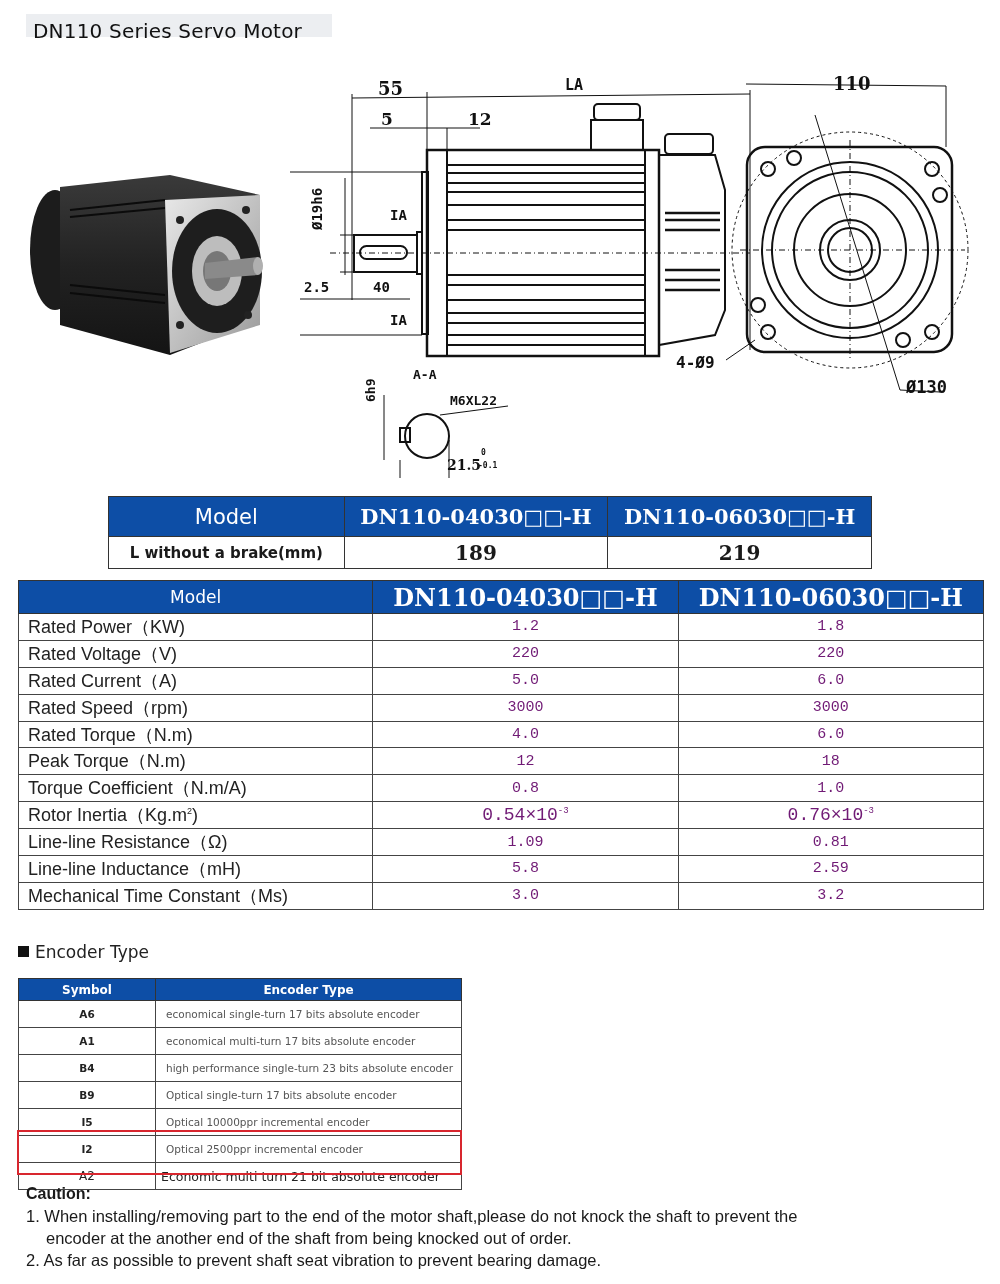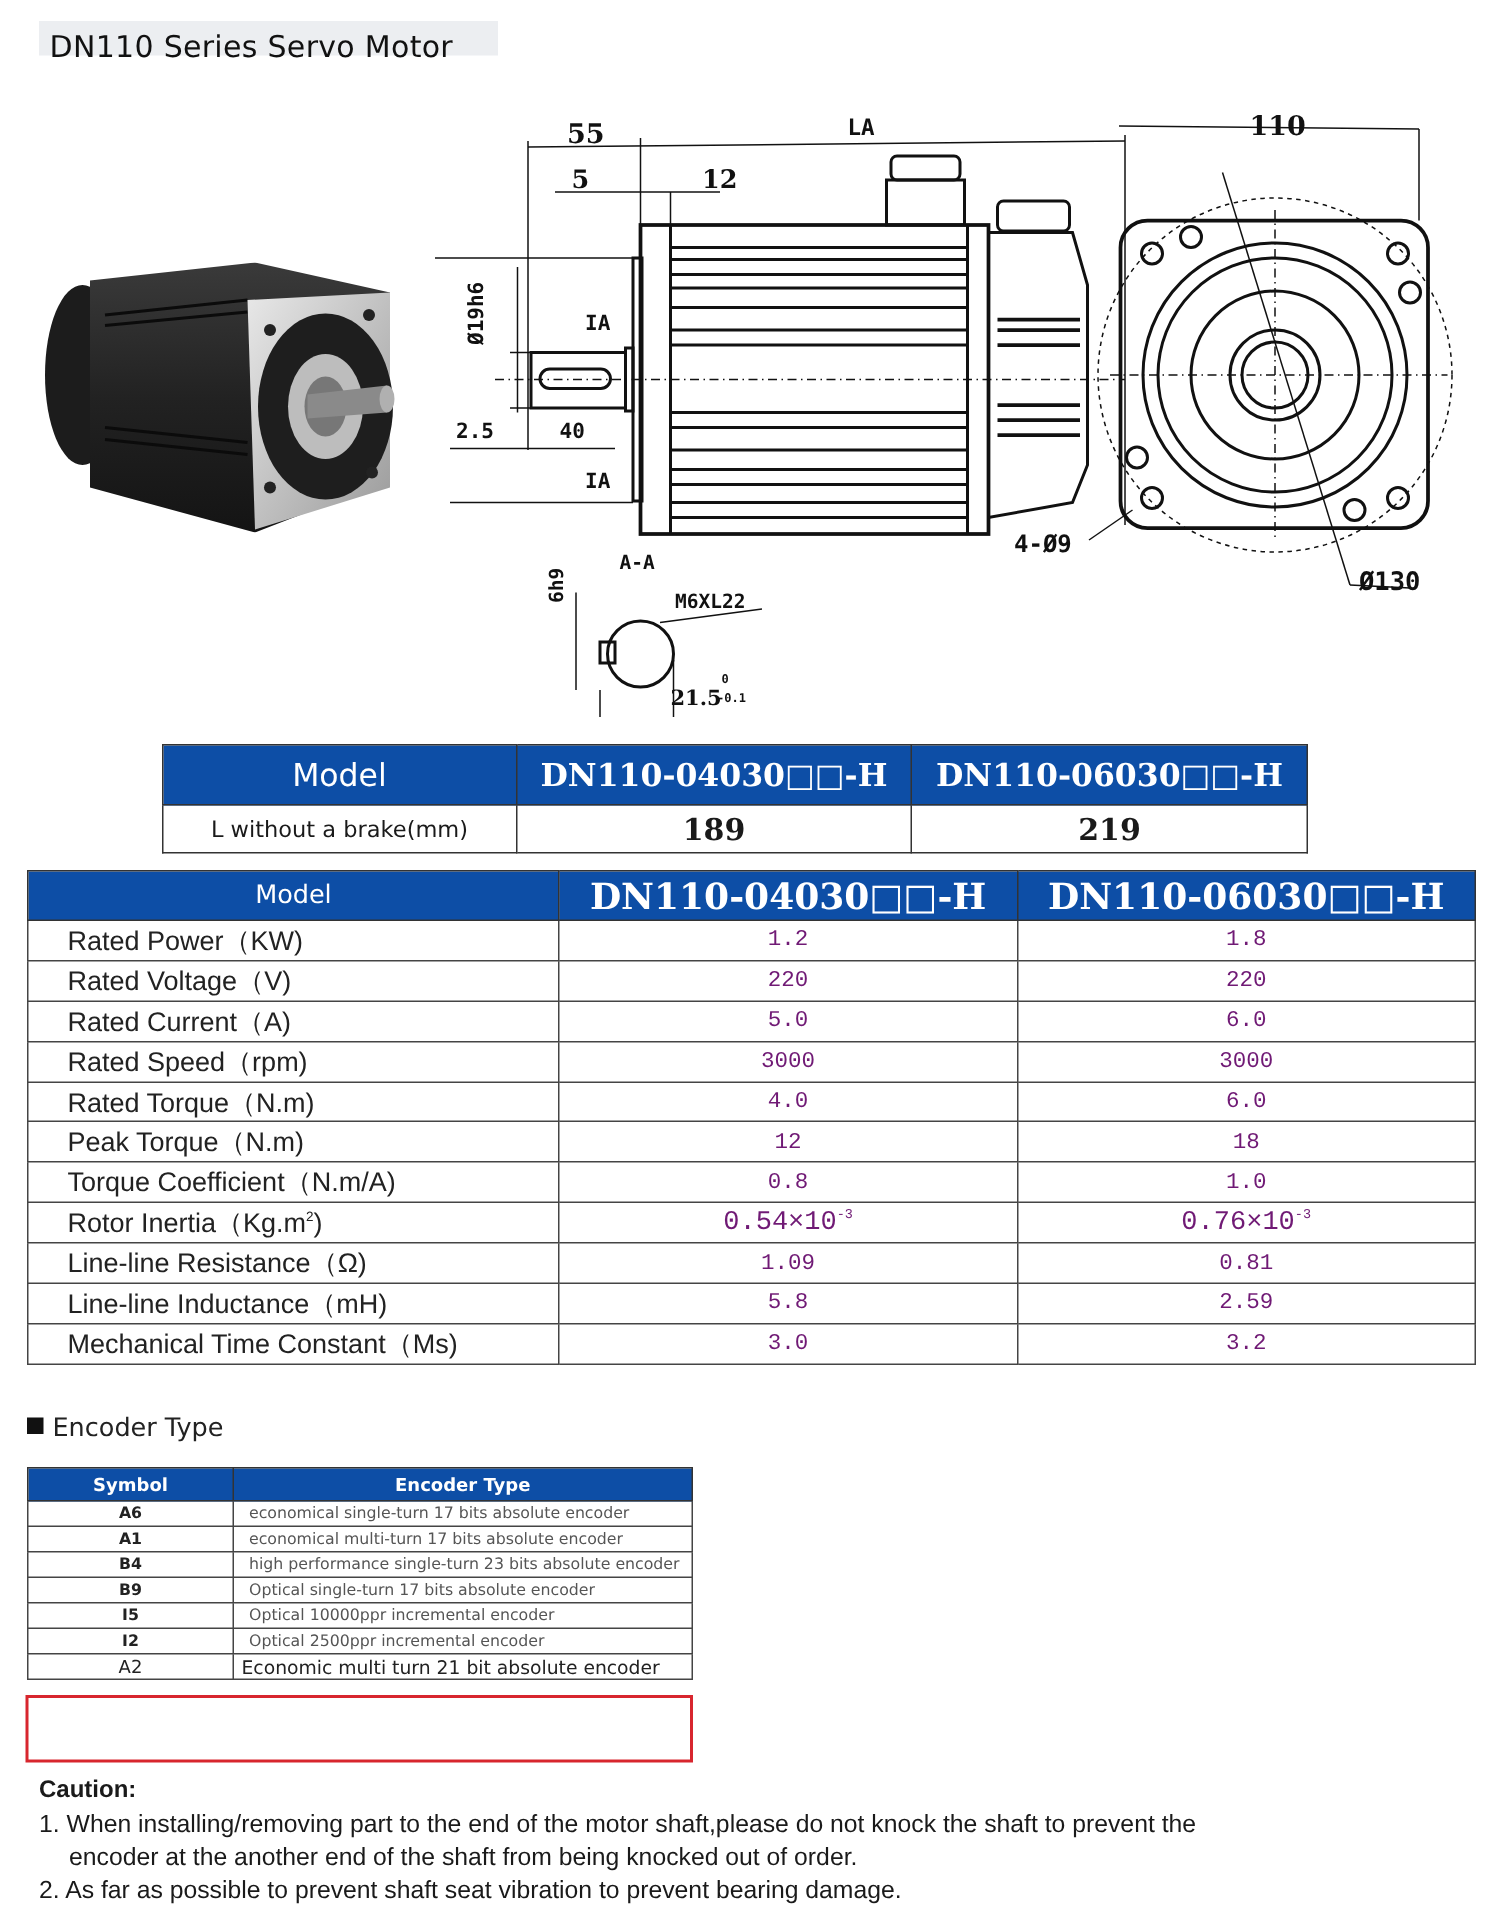--- a/index.html
+++ b/index.html
@@ -13,39 +13,39 @@
   .dim { font-family: "DejaVu Sans Mono", monospace; font-weight: bold; fill: #111; }
   .dimserif { font-family: "DejaVu Serif", serif; font-weight: bold; fill: #111; }
 
   
   table { border-collapse: collapse; }
   .size-table { position: absolute; left: 108px; top: 496px; width: 764px; }
   .size-table td, .size-table th { border: 1.5px solid #333; text-align: center; }
   .size-table th { background: #0d4ea6; color: #fff; height: 40px; font-weight: normal; }
   .size-table th.lbl { font-family: "DejaVu Sans", sans-serif; font-size: 21px; width: 236px; }
   .size-table th.model { font-family: "DejaVu Serif", serif; font-weight: bold; font-size: 21px; width: 264px; }
-  .size-table td { height: 32px; }
+  .size-table td { height: 32px; font-weight: bold; }
   .size-table td.lbl { font-size: 15px; font-family: "DejaVu Sans", sans-serif; }
   .size-table td.val { font-family: "DejaVu Serif", serif; font-weight: bold; font-size: 20px; }
 
   .spec-table { position: absolute; left: 18px; top: 580px; width: 966px; }
   .spec-table th { background: #0d4ea6; color: #fff; height: 33px; font-weight: normal; border: 1.5px solid #333; }
   .spec-table th.lbl { font-family: "DejaVu Sans", sans-serif; font-size: 17px; width: 348px; }
   .spec-table th.model { font-family: "DejaVu Serif", serif; font-weight: bold; font-size: 24px; width: 300px; }
   .spec-table td { border: 1.5px solid #444; height: 26.9px; font-size: 17px; }
-  .spec-table td.lbl { text-align: left; padding-left: 26px; font-family: "Liberation Sans", sans-serif; font-size: 18px; color: #222; }
+  .spec-table td.lbl { text-align: left; padding-left: 9px; font-family: "Liberation Sans", sans-serif; font-size: 18px; color: #222; }
   .spec-table td.val { text-align: center; font-family: Liberation Mono, monospace; font-size: 15px; color: #701a75; }
   sup { font-size: 9px; vertical-align: super; }
 
   .enc-heading { position: absolute; left: 18px; top: 942px; font-family: "DejaVu Sans", sans-serif; font-size: 17px; color: #222; }
   .enc-heading .sq { display: inline-block; width: 11px; height: 11px; background: #111; margin-right: 6px; vertical-align: 1px; }
 
   .enc-table { position: absolute; left: 18px; top: 978px; width: 444px; }
   .enc-table th { background: #0d4ea6; color: #fff; height: 22px; font-size: 12px; font-weight: bold; font-family: "DejaVu Sans", sans-serif; border: 1.5px solid #333; }
-  .enc-table td { border: 1.5px solid #444; height: 17px; font-size: 10.5px; font-family: "DejaVu Sans", sans-serif; }
+  .enc-table td { border: 1.5px solid #444; height: 27px; font-size: 10.5px; font-family: "DejaVu Sans", sans-serif; }
   .enc-table td.sym { text-align: center; font-weight: bold; width: 137px; color: #222; }
   .enc-table td.desc { text-align: left; padding-left: 10px; color: #555; }
   .enc-table tr.hl td.sym { font-weight: normal; font-size: 12px; }
   .enc-table tr.hl td.desc { color: #222; font-size: 12.5px; padding-left: 5px; }
   .hl-box { position: absolute; left: 17px; top: 1130px; width: 445px; height: 45px; border: 2.5px solid #d8262e; pointer-events: none; }
 
   .caution { position: absolute; left: 26px; top: 1183px; width: 900px; font-family: "Liberation Sans", sans-serif; font-size: 16.5px; color: #1a1a1a; line-height: 22px; }
   .caution .head { font-weight: bold; font-size: 16px; }
   .caution .indent { padding-left: 20px; }
 </style>

